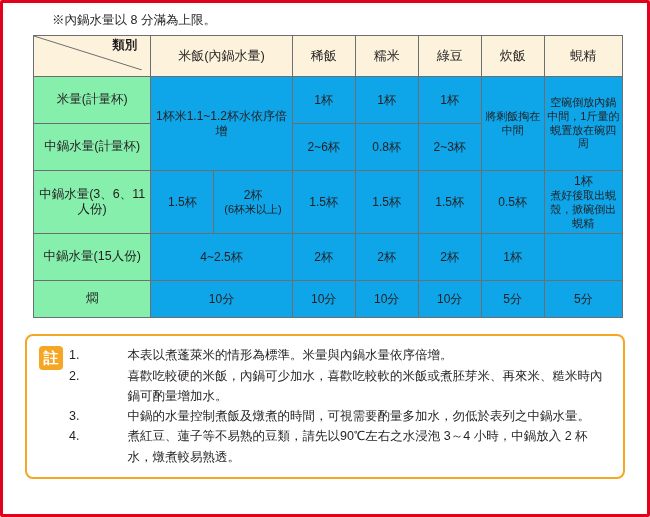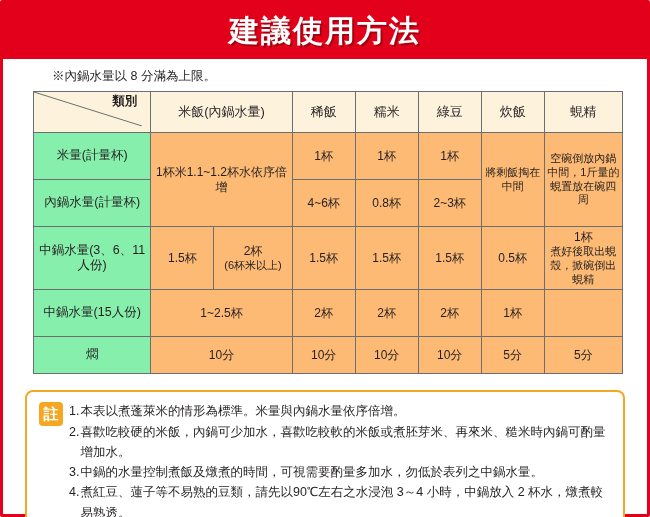--- a/index.html
+++ b/index.html
@@ -92,21 +92,21 @@
   }
   .corner .diag svg { display: block; }
   .corner .lbl-cat {
     position: absolute;
     right: 13px;
     top: 2px;
     font-size: 12.5px;
     font-weight: bold;
     text-align: right;
   }
-  .cell-white { background: #fdba74; }
+  .cell-white { background: #0ea5e9; }
   .small { font-size: 11px; }
   .tight { line-height: 1.2; margin-top: 36px; }
 
   
   .notes-box {
     margin: 16px 22px 0 22px;
     border: 2px solid #f5a623;
     border-radius: 8px;
     padding: 9px 12px 10px 12px;
     display: flex;
@@ -138,30 +138,28 @@
   .notes-list li {
     display: flex;
     align-items: flex-start;
   }
   .notes-list .num {
     flex: 0 0 auto;
     margin-right: 1px;
   }
   .notes-list .txt {
     flex: 1 1 auto;
+    margin-left: 47px;
   }
 </style>
 </head>
 <body>
 
 <div class="page">
 
-  <div class="header">
-    <div class="header-title">建議使用方法</div>
-  </div>
 
   <div class="top-note">※內鍋水量以 8 分滿為上限。</div>
 
   <div class="table-wrap">
     <table class="usage">
       <colgroup>
         <col style="width:108px">
         <col style="width:58px">
         <col style="width:72px">
         <col style="width:58px">
@@ -194,22 +192,22 @@
             <span>1杯米1.1~1.2杯水依序倍增</span>
           </td>
           <td class="cell-white">1杯</td>
           <td class="cell-white">1杯</td>
           <td class="cell-white">1杯</td>
           <td class="cell-white small tight" rowspan="2">將剩飯掏在中間</td>
           <td class="cell-white small tight" rowspan="2">空碗倒放內鍋中間，1斤量的蜆置放在碗四周</td>
         </tr>
 
         <tr>
-          <td class="rowhdr" style="height:40px">內鍋水量(計量杯)</td>
-          <td class="cell-white">4~6杯</td>
+          <td class="rowhdr" style="height:40px">中鍋水量(計量杯)</td>
+          <td class="cell-white">2~6杯</td>
           <td class="cell-white">0.8杯</td>
           <td class="cell-white">2~3杯</td>
         </tr>
 
         <tr>
           <td class="rowhdr tight" style="height:44px">中鍋水量(3、6、11人份)</td>
           <td class="cell-white">1.5杯</td>
           <td class="cell-white tight">
             <div>2杯</div>
             <div class="small">(6杯米以上)</div>
@@ -219,21 +217,21 @@
           <td class="cell-white">1.5杯</td>
           <td class="cell-white">0.5杯</td>
           <td class="cell-white tight" rowspan="1">
             <div>1杯</div>
             <div class="small">煮好後取出蜆殼，掀碗倒出蜆精</div>
           </td>
         </tr>
 
         <tr>
           <td class="rowhdr tight" style="height:40px">中鍋水量(15人份)</td>
-          <td class="cell-white" colspan="2">1~2.5杯</td>
+          <td class="cell-white" colspan="2">4~2.5杯</td>
           <td class="cell-white">2杯</td>
           <td class="cell-white">2杯</td>
           <td class="cell-white">2杯</td>
           <td class="cell-white">1杯</td>
           <td class="cell-white"></td>
         </tr>
 
         <tr>
           <td class="rowhdr" style="height:30px">燜</td>
           <td class="cell-white" colspan="2">10分</td>

